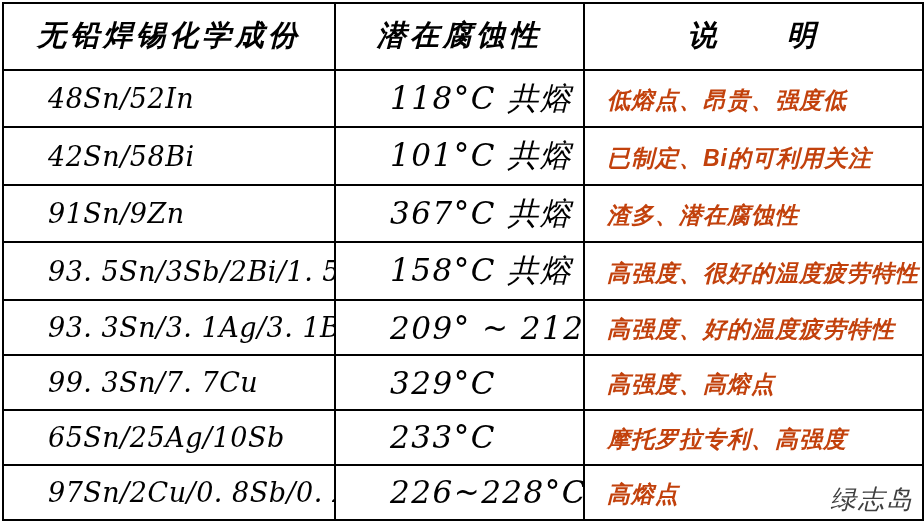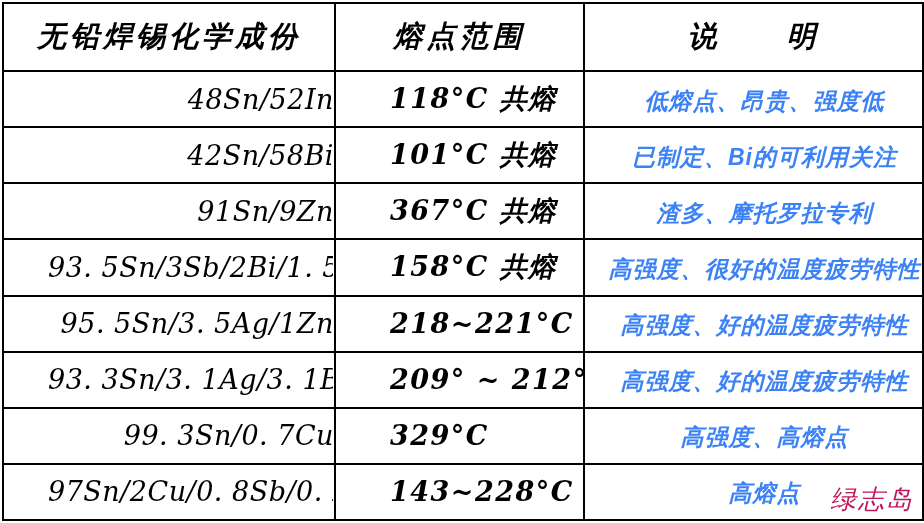--- a/index.html
+++ b/index.html
@@ -41,44 +41,43 @@
     text-align: center;
     vertical-align: middle;
     letter-spacing: 4px;
   }
   td.comp {
     font-family: "DejaVu Serif", "Liberation Serif", serif;
     font-style: italic;
     font-weight: 500;
     font-size: 27px;
     color: #000000;
-    text-align: right;
+    text-align: left;
     vertical-align: middle;
     padding-left: 44px;
     letter-spacing: 0.5px;
-    border-radius: 19px;
   }
   td.temp {
     font-family: "DejaVu Serif", "Liberation Serif", serif;
     font-style: italic;
-    font-weight: 700;
-    font-size: 27px;
+    font-weight: 400;
+    font-size: 31px;
     color: #000000;
     text-align: left;
     vertical-align: middle;
     padding-left: 54px;
     letter-spacing: 1.5px;
   }
   td.note {
     font-family: "Liberation Sans", sans-serif;
     font-weight: bold;
     font-style: italic;
     font-size: 23px;
-    color: #3b82f6;
-    text-align: center;
+    color: #c2410c;
+    text-align: left;
     vertical-align: middle;
     padding-left: 22px;
     padding-top: 4px;
     letter-spacing: 1px;
   }
   .watermark {
     position: absolute;
     right: 10px;
     bottom: 6px;
     font-family: "Liberation Serif", serif;
@@ -94,60 +93,60 @@
 <div class="page">
   <table class="solder">
     <colgroup>
       <col style="width: 332px">
       <col style="width: 249px">
       <col style="width: 339px">
     </colgroup>
     <tbody>
         <tr class="header-row">
       <th class="hdr">无铅焊锡化学成份</th>
-      <th class="hdr">熔点范围</th>
+      <th class="hdr">潜在腐蚀性</th>
       <th class="hdr">说　　明</th>
     </tr>
     <tr class="data-row">
       <td class="comp">48Sn/52In</td>
       <td class="temp">118°C 共熔</td>
       <td class="note">低熔点、昂贵、强度低</td>
     </tr>
     <tr class="data-row">
       <td class="comp">42Sn/58Bi</td>
       <td class="temp">101°C 共熔</td>
       <td class="note">已制定、Bi的可利用关注</td>
     </tr>
     <tr class="data-row">
       <td class="comp">91Sn/9Zn</td>
       <td class="temp">367°C 共熔</td>
-      <td class="note">渣多、摩托罗拉专利</td>
+      <td class="note">渣多、潜在腐蚀性</td>
     </tr>
     <tr class="data-row">
       <td class="comp">93. 5Sn/3Sb/2Bi/1. 5Cu</td>
       <td class="temp">158°C 共熔</td>
       <td class="note">高强度、很好的温度疲劳特性</td>
     </tr>
     <tr class="data-row">
-      <td class="comp">95. 5Sn/3. 5Ag/1Zn</td>
-      <td class="temp">218~221°C</td>
-      <td class="note">高强度、好的温度疲劳特性</td>
-    </tr>
-    <tr class="data-row">
       <td class="comp">93. 3Sn/3. 1Ag/3. 1Bi/0. 5Cu</td>
       <td class="temp">209° ~ 212°C</td>
       <td class="note">高强度、好的温度疲劳特性</td>
     </tr>
     <tr class="data-row">
-      <td class="comp">99. 3Sn/0. 7Cu</td>
+      <td class="comp">99. 3Sn/7. 7Cu</td>
       <td class="temp">329°C</td>
       <td class="note">高强度、高熔点</td>
     </tr>
     <tr class="data-row">
+      <td class="comp">65Sn/25Ag/10Sb</td>
+      <td class="temp">233°C</td>
+      <td class="note">摩托罗拉专利、高强度</td>
+    </tr>
+    <tr class="data-row">
       <td class="comp">97Sn/2Cu/0. 8Sb/0. 2Ag</td>
-      <td class="temp">143~228°C</td>
+      <td class="temp">226~228°C</td>
       <td class="note">高熔点</td>
     </tr>
   </tbody>
     </table>
 
-  <div class="watermark" style="color: #be185d;">绿志岛</div>
+  <div class="watermark" style="color: #404040;">绿志岛</div>
 </div>
 
 </body></html>

